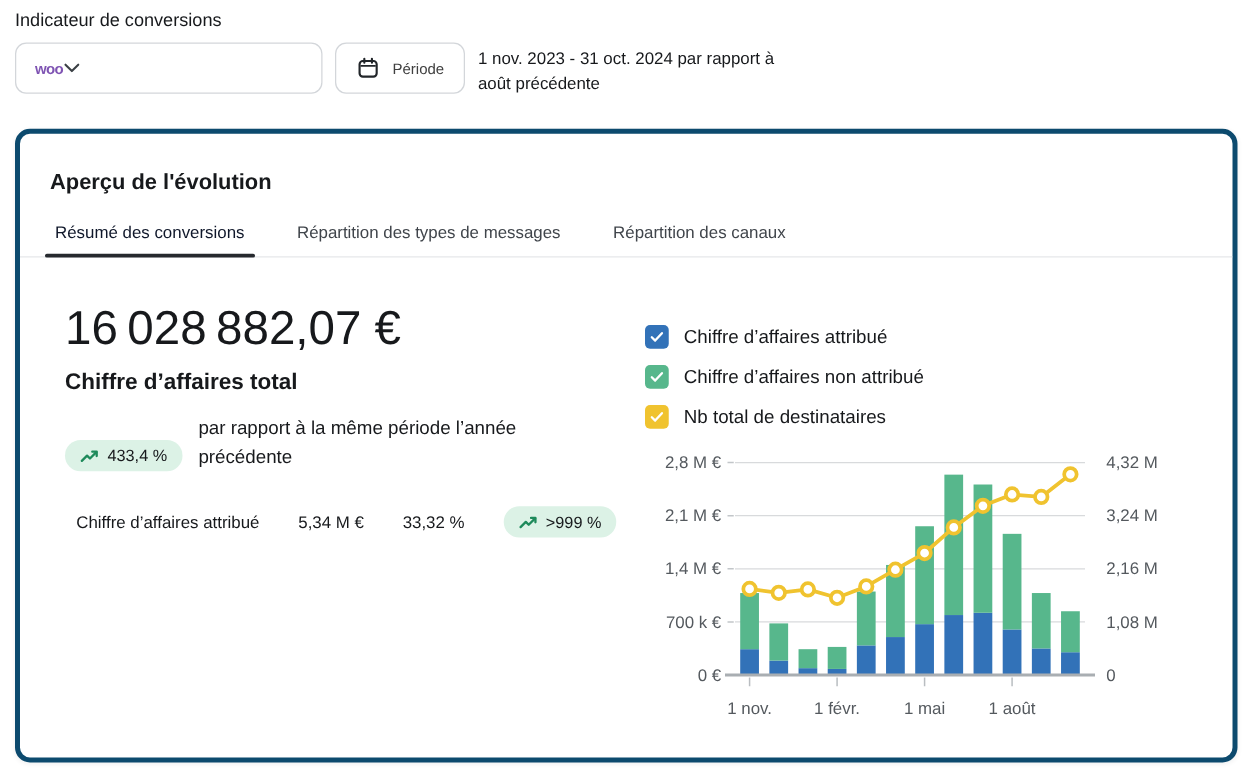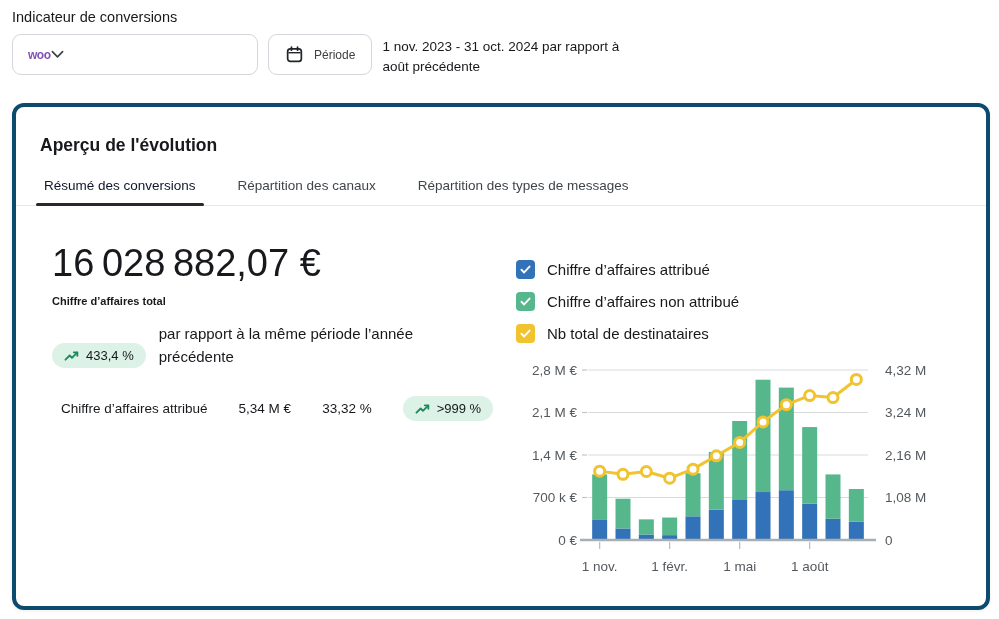--- a/index.html
+++ b/index.html
@@ -34,21 +34,21 @@
          cursor:pointer; white-space:nowrap; }
   .tab.active { font-weight:400; color:#0f172a; }
   .tab.active::after { content:''; position:absolute; left:0; right:0; bottom:-1px;
                        height:3px; background:#26292e; border-radius:2px; }
 
   .content { display:flex; padding:36px 24px 0 36px; }
   .left-col { width:464px; flex:0 0 464px; }
   .right-col { flex:1; padding-top:18px; }
 
   .big-number { font-size:38px; font-weight:500; color:#17191c; letter-spacing:-0.5px; }
-  .total-label { font-size:11px; font-weight:700; color:#17191c; margin-top:10px; }
+  .total-label { font-size:18px; font-weight:700; color:#17191c; margin-top:10px; }
   .change-row { display:flex; align-items:flex-end; gap:13px; margin-top:15px; }
   .pill { display:inline-flex; align-items:center; gap:7px; background:#DCF2E6;
           border-radius:14px; padding:5px 12px; font-size:13px; color:#17191c;
           white-space:nowrap; }
   .compare-text { font-size:15px; line-height:23px; color:#17191c; max-width:300px; }
   .attr-row { display:flex; align-items:center; gap:31px; margin-top:28px; padding-left:9px; }
   .attr-row .t { font-size:13.5px; color:#17191c; }
 
   .legend-row { display:flex; align-items:center; gap:12px; margin-bottom:13px; }
   .checkbox { width:19px; height:19px; border-radius:4px; display:flex;
@@ -93,24 +93,24 @@
   </div>
 
   <div class="card">
     <div class="card-title">Aperçu de l'évolution</div>
 
     <div class="tabs">
       <div class="tab active">
         <span>Résumé des conversions</span>
       </div>
       <div class="tab">
+        <span>Répartition des types de messages</span>
+      </div>
+      <div class="tab">
         <span>Répartition des canaux</span>
-      </div>
-      <div class="tab">
-        <span>Répartition des types de messages</span>
       </div>
     </div>
 
     <div class="content">
 
       <div class="left-col">
         <div class="big-number">16 028 882,07 €</div>
         <div class="total-label">Chiffre d’affaires total</div>
 
         <div class="change-row">

